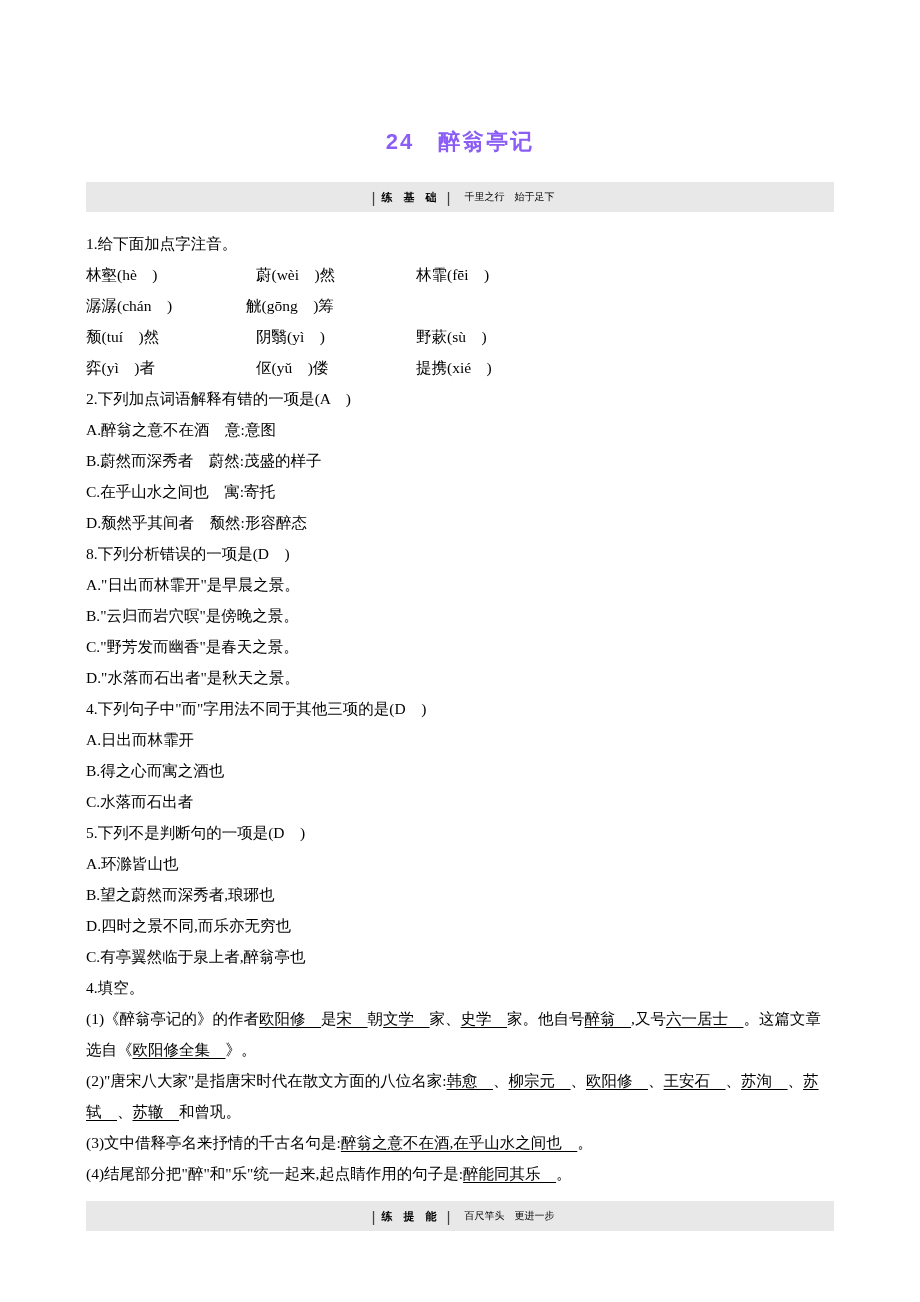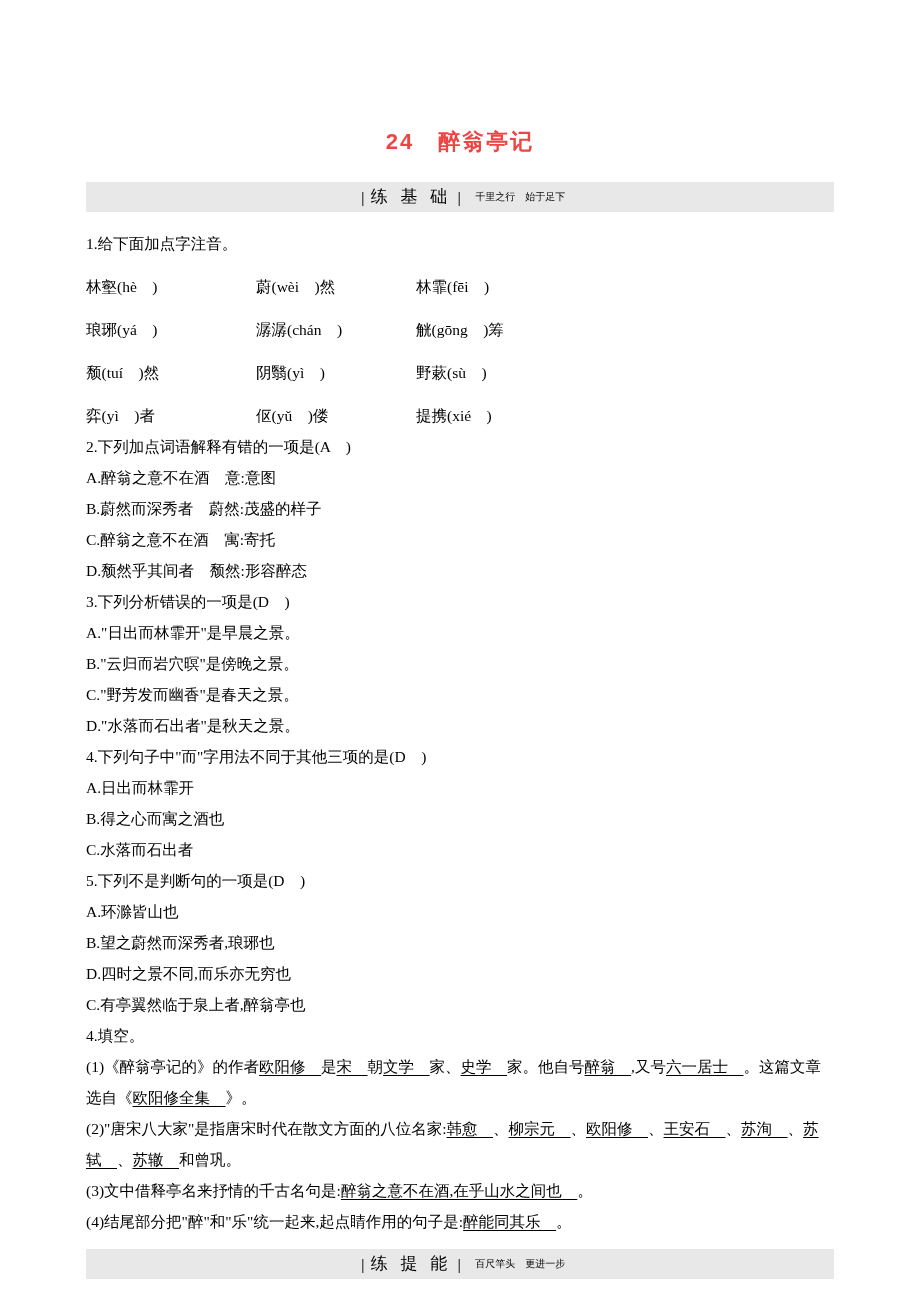--- a/index.html
+++ b/index.html
@@ -10,56 +10,55 @@
     width: 920px;
   }
   .page {
     padding: 120px 86px 60px 86px;
     font-size: 15.5px;
     line-height: 2.0;
     color: #000;
   }
   .doc-title {
     text-align: center;
-    color: #ef4444;
+    color: #8b5cf6;
     font-size: 22px;
     font-weight: bold;
     font-family: "SimHei", "黑体", sans-serif;
     margin-bottom: 18px;
     letter-spacing: 2px;
   }
   .section-bar {
     background: #e8e8e8;
     height: 30px;
     margin: 12px 0 16px 0;
     display: flex;
     align-items: center;
     justify-content: center;
     font-family: "SimHei", "黑体", sans-serif;
   }
   .section-bar .bar-left {
-    font-size: 17px;
-    font-weight: normal;
+    font-size: 11px;
+    font-weight: bold;
     letter-spacing: 4px;
   }
   .section-bar .bar-right {
     font-size: 10px;
     margin-left: 8px;
   }
   .section-bar .vbar {
     display: inline-block;
     margin: 0 6px;
     color: #444;
   }
   .pinyin-row {
     display: flex;
   }
   .pr-cell {
     display: inline-block;
-    margin-top: 12px;
   }
   .pr-c1 { width: 170px; }
   .pr-c2 { width: 160px; }
   .pr-c3 { width: auto; }
   .u {
     text-decoration: underline;
     text-underline-offset: 3px;
   }
 </style>
 </head>
@@ -76,42 +75,41 @@
     <span class="bar-right">千里之行　始于足下</span>
   </div>
 
   <div>1.给下面加点字注音。</div>
   <div class="pinyin-row">
     <span class="pr-cell pr-c1">林壑(hè　)</span>
     <span class="pr-cell pr-c2">蔚(wèi　)然</span>
     <span class="pr-cell pr-c3">林霏(fēi　)</span>
   </div>
   <div class="pinyin-row">
-    <span class="pr-cell pr-c1">琅琊(yá　)</span>
     <span class="pr-cell pr-c2">潺潺(chán　)</span>
     <span class="pr-cell pr-c3">觥(gōng　)筹</span>
   </div>
   <div class="pinyin-row">
     <span class="pr-cell pr-c1">颓(tuí　)然</span>
     <span class="pr-cell pr-c2">阴翳(yì　)</span>
     <span class="pr-cell pr-c3">野蔌(sù　)</span>
   </div>
   <div class="pinyin-row">
     <span class="pr-cell pr-c1">弈(yì　)者</span>
     <span class="pr-cell pr-c2">伛(yǔ　)偻</span>
     <span class="pr-cell pr-c3">提携(xié　)</span>
   </div>
 
   <div>2.下列加点词语解释有错的一项是(A　)</div>
   <div>A.醉翁之意不在酒　意:意图</div>
   <div>B.蔚然而深秀者　蔚然:茂盛的样子</div>
-  <div>C.醉翁之意不在酒　寓:寄托</div>
+  <div>C.在乎山水之间也　寓:寄托</div>
   <div>D.颓然乎其间者　颓然:形容醉态</div>
 
-  <div>3.下列分析错误的一项是(D　)</div>
+  <div>8.下列分析错误的一项是(D　)</div>
   <div>A."日出而林霏开"是早晨之景。</div>
   <div>B."云归而岩穴暝"是傍晚之景。</div>
   <div>C."野芳发而幽香"是春天之景。</div>
   <div>D."水落而石出者"是秋天之景。</div>
 
   <div>4.下列句子中"而"字用法不同于其他三项的是(D　)</div>
   <div>A.日出而林霏开</div>
   <div>B.得之心而寓之酒也</div>
   <div>C.水落而石出者</div>
 

